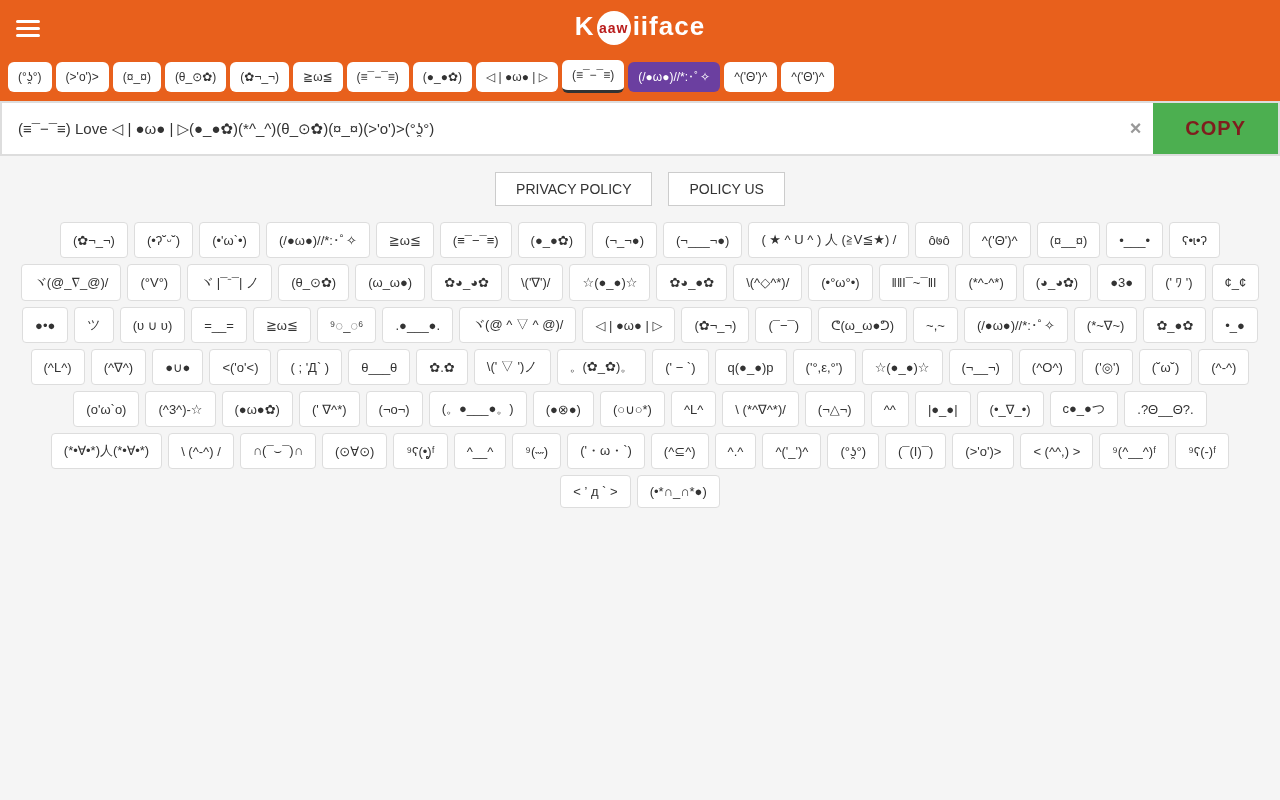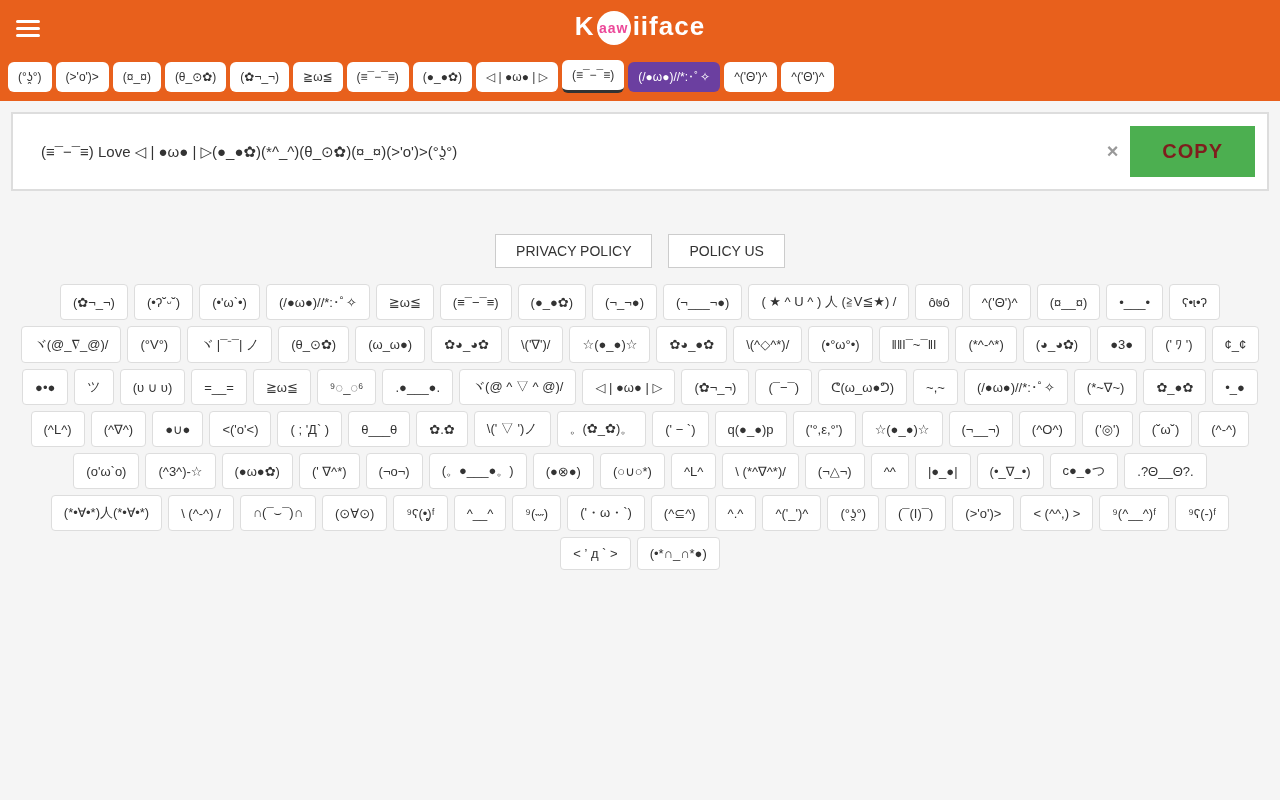--- a/index.html
+++ b/index.html
@@ -26,21 +26,21 @@
       align-items: center;
       justify-content: center;
       background: white;
       border-radius: 50%;
       width: 34px;
       height: 34px;
       margin: 0 2px;
       vertical-align: middle;
     }
     .header-logo .logo-circle span {
-      color: #ec4899;
+      color: #b91c1c;
       font-size: 14px;
       font-weight: bold;
       line-height: 1;
     }
     .hamburger {
       position: absolute;
       left: 16px;
       display: flex;
       flex-direction: column;
       gap: 4px;
@@ -83,22 +83,22 @@
       background: #6b3fa0;
       color: white;
     }
 
     
     .input-bar {
       display: flex;
       align-items: center;
       background: white;
       border: 2px solid #ddd;
-      margin: 11px;
-      padding: 12px;
+      margin: 0;
+      padding: 0;
     }
     .input-bar input {
       flex: 1;
       border: none;
       outline: none;
       font-size: 15px;
       padding: 12px 16px;
       color: #333;
       font-family: Arial, sans-serif;
     }
@@ -120,21 +120,21 @@
       padding: 14px 32px;
       cursor: pointer;
       letter-spacing: 1px;
     }
 
     
     .nav-links {
       display: flex;
       justify-content: center;
       gap: 16px;
-      padding: 32px 0 8px 0;
+      padding: 16px 0 8px 0;
     }
     .nav-link {
       background: white;
       border: 1px solid #ccc;
       padding: 8px 20px;
       font-size: 14px;
       cursor: pointer;
       color: #333;
       font-family: Arial, sans-serif;
       text-decoration: none;

